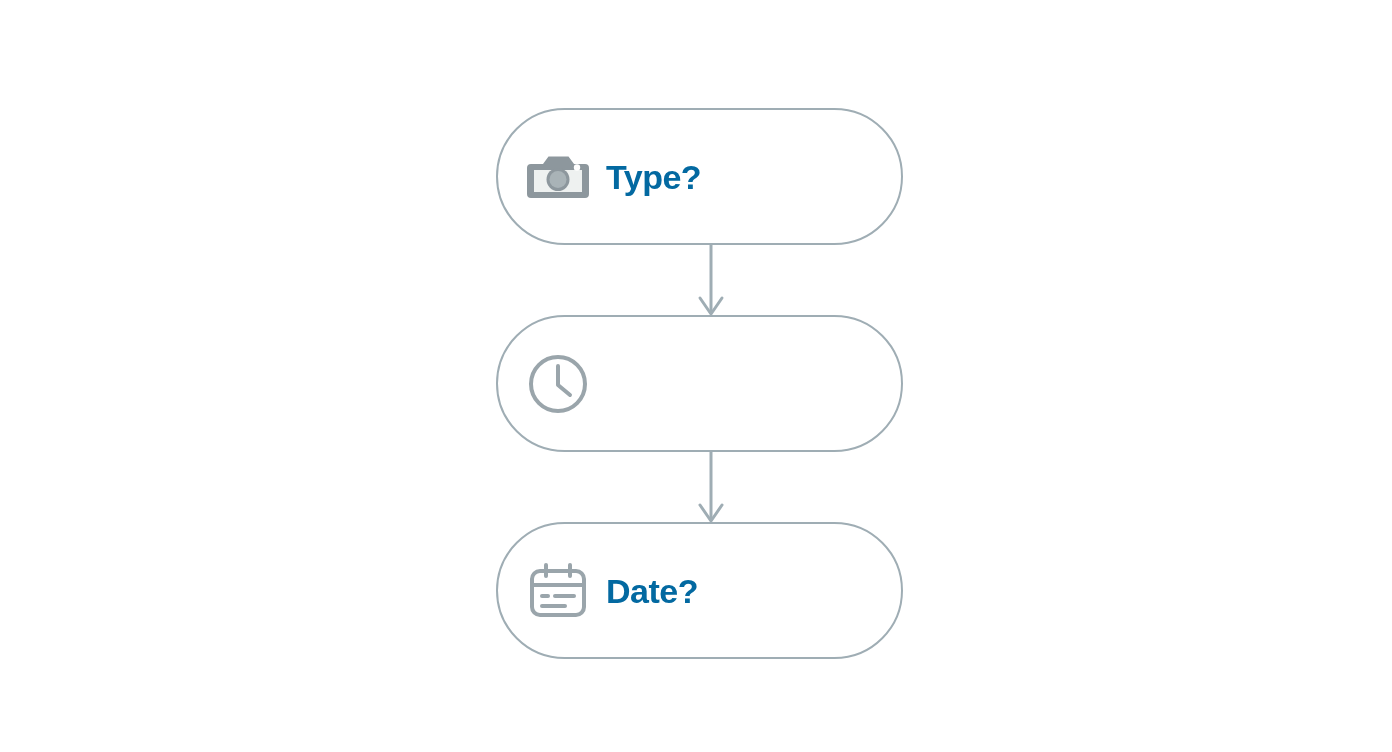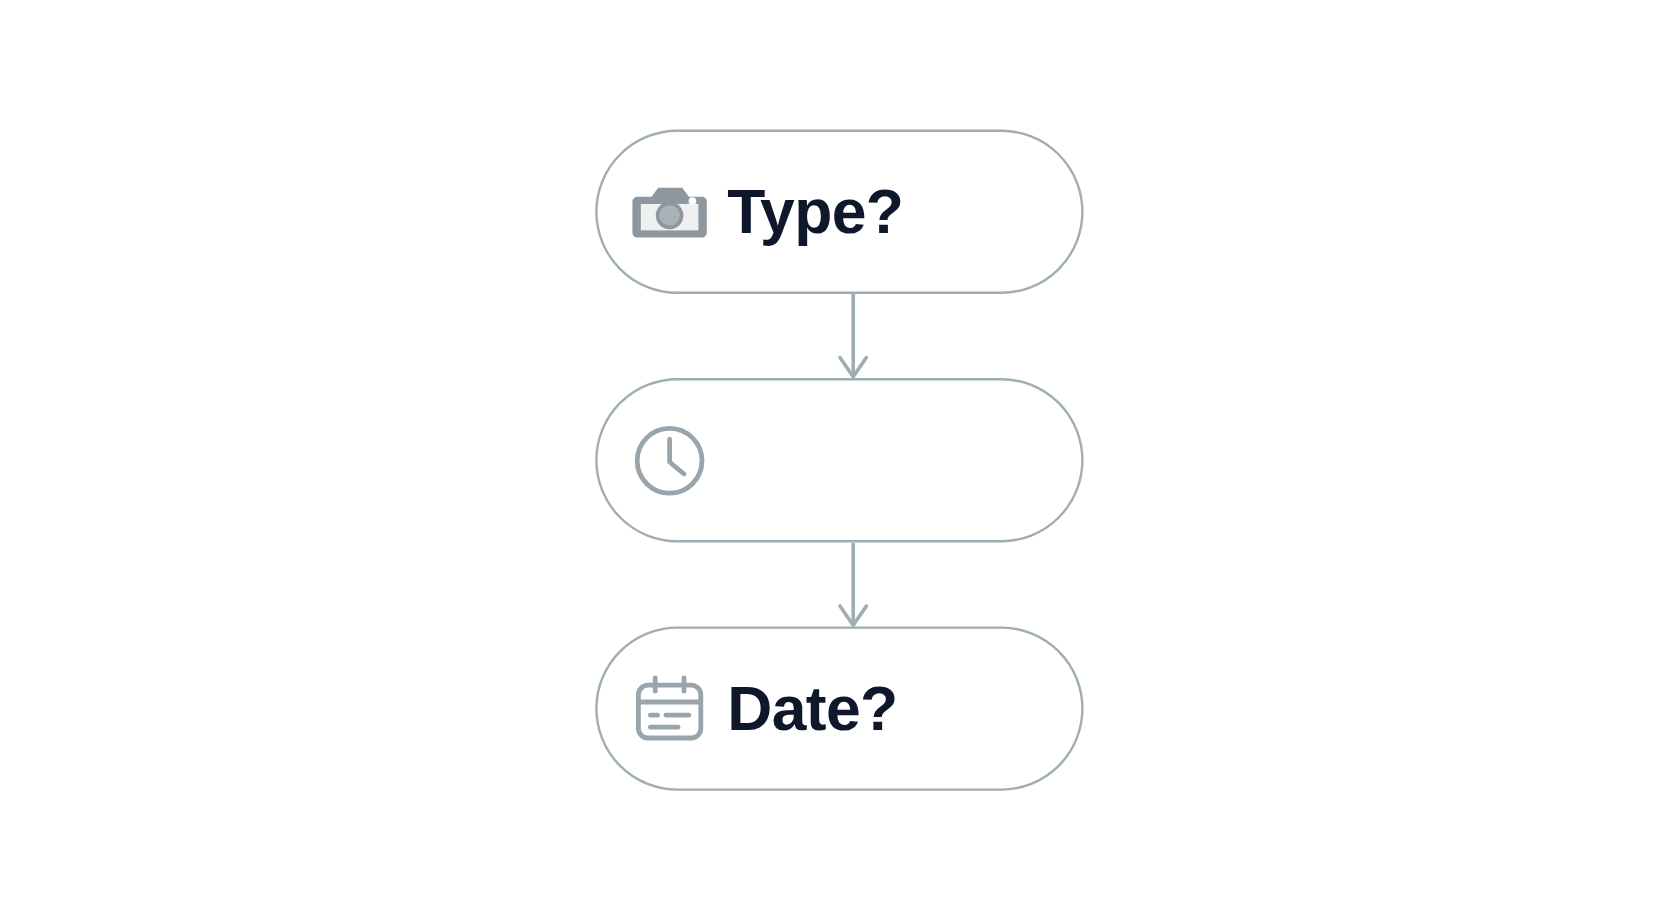--- a/index.html
+++ b/index.html
@@ -45,23 +45,23 @@
     transform: translateY(-50%);
     width: 66px;
     height: 66px;
     display: block;
   }
   .node-label {
     position: absolute;
     left: 108px;
     top: 50%;
     transform: translateY(-50%);
-    font-size: 52px;
+    font-size: 34px;
     font-weight: bold;
-    color: #0f172a;
+    color: #0369a1;
     letter-spacing: -0.5px;
     white-space: nowrap;
     line-height: 1;
   }
 
   
   .connector {
     position: absolute;
     left: 676px;
     width: 70px;

